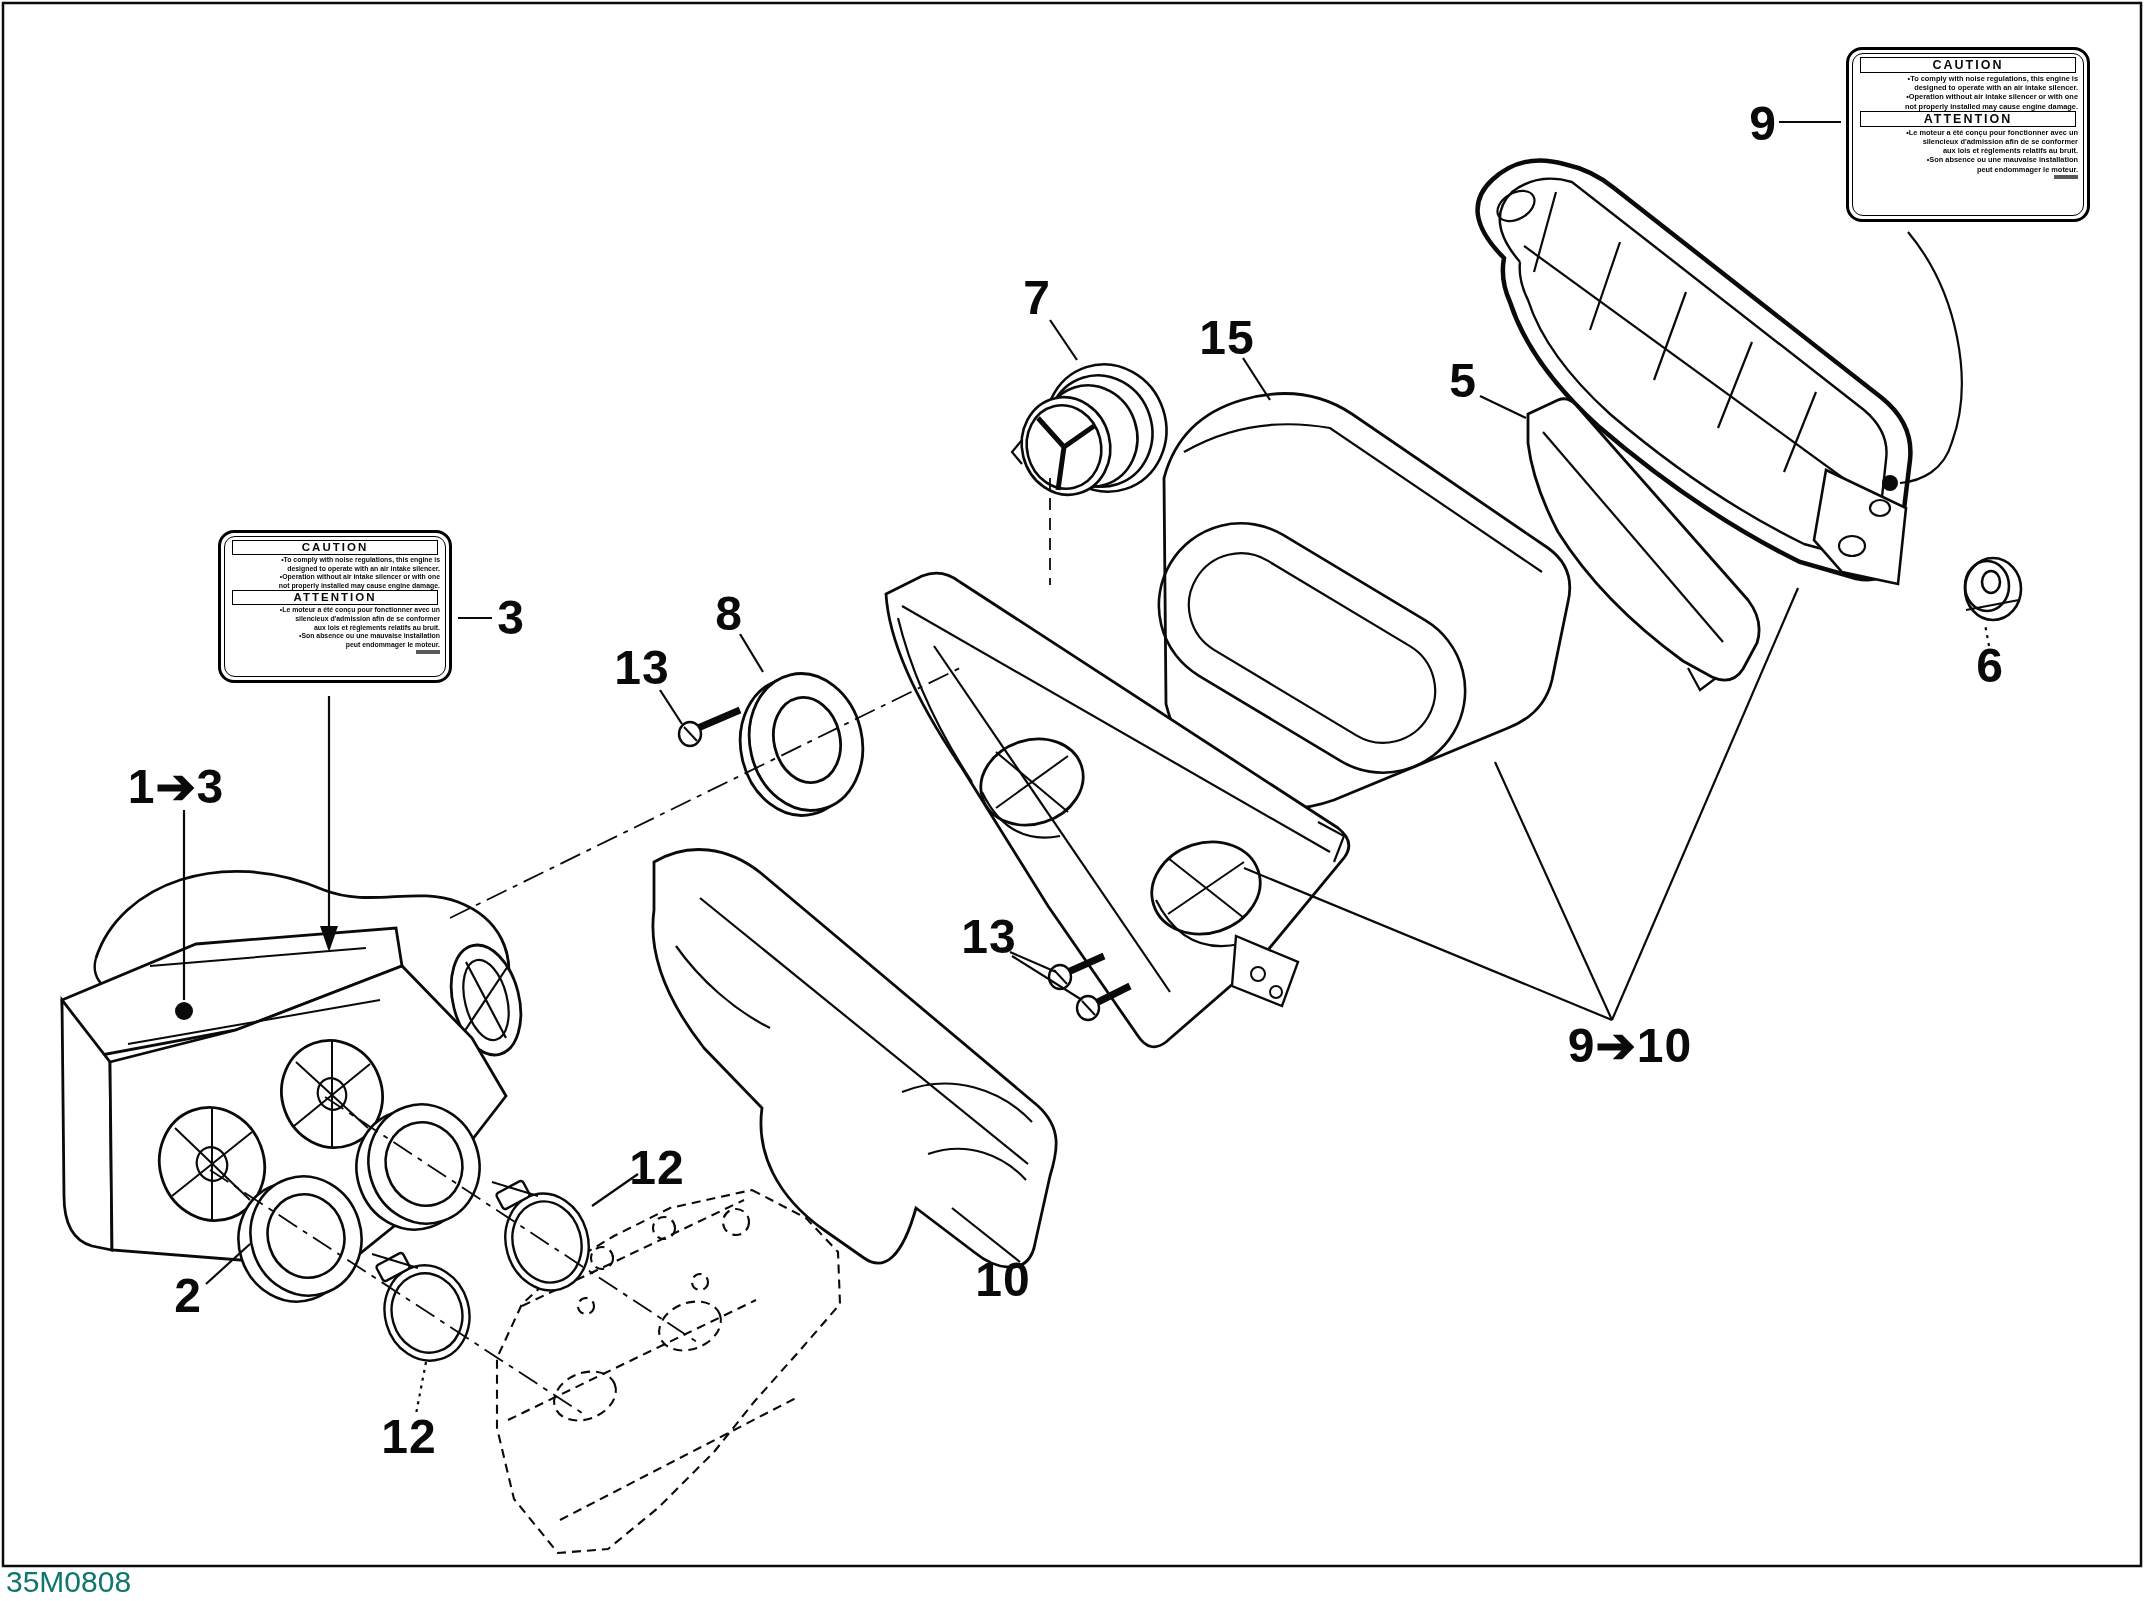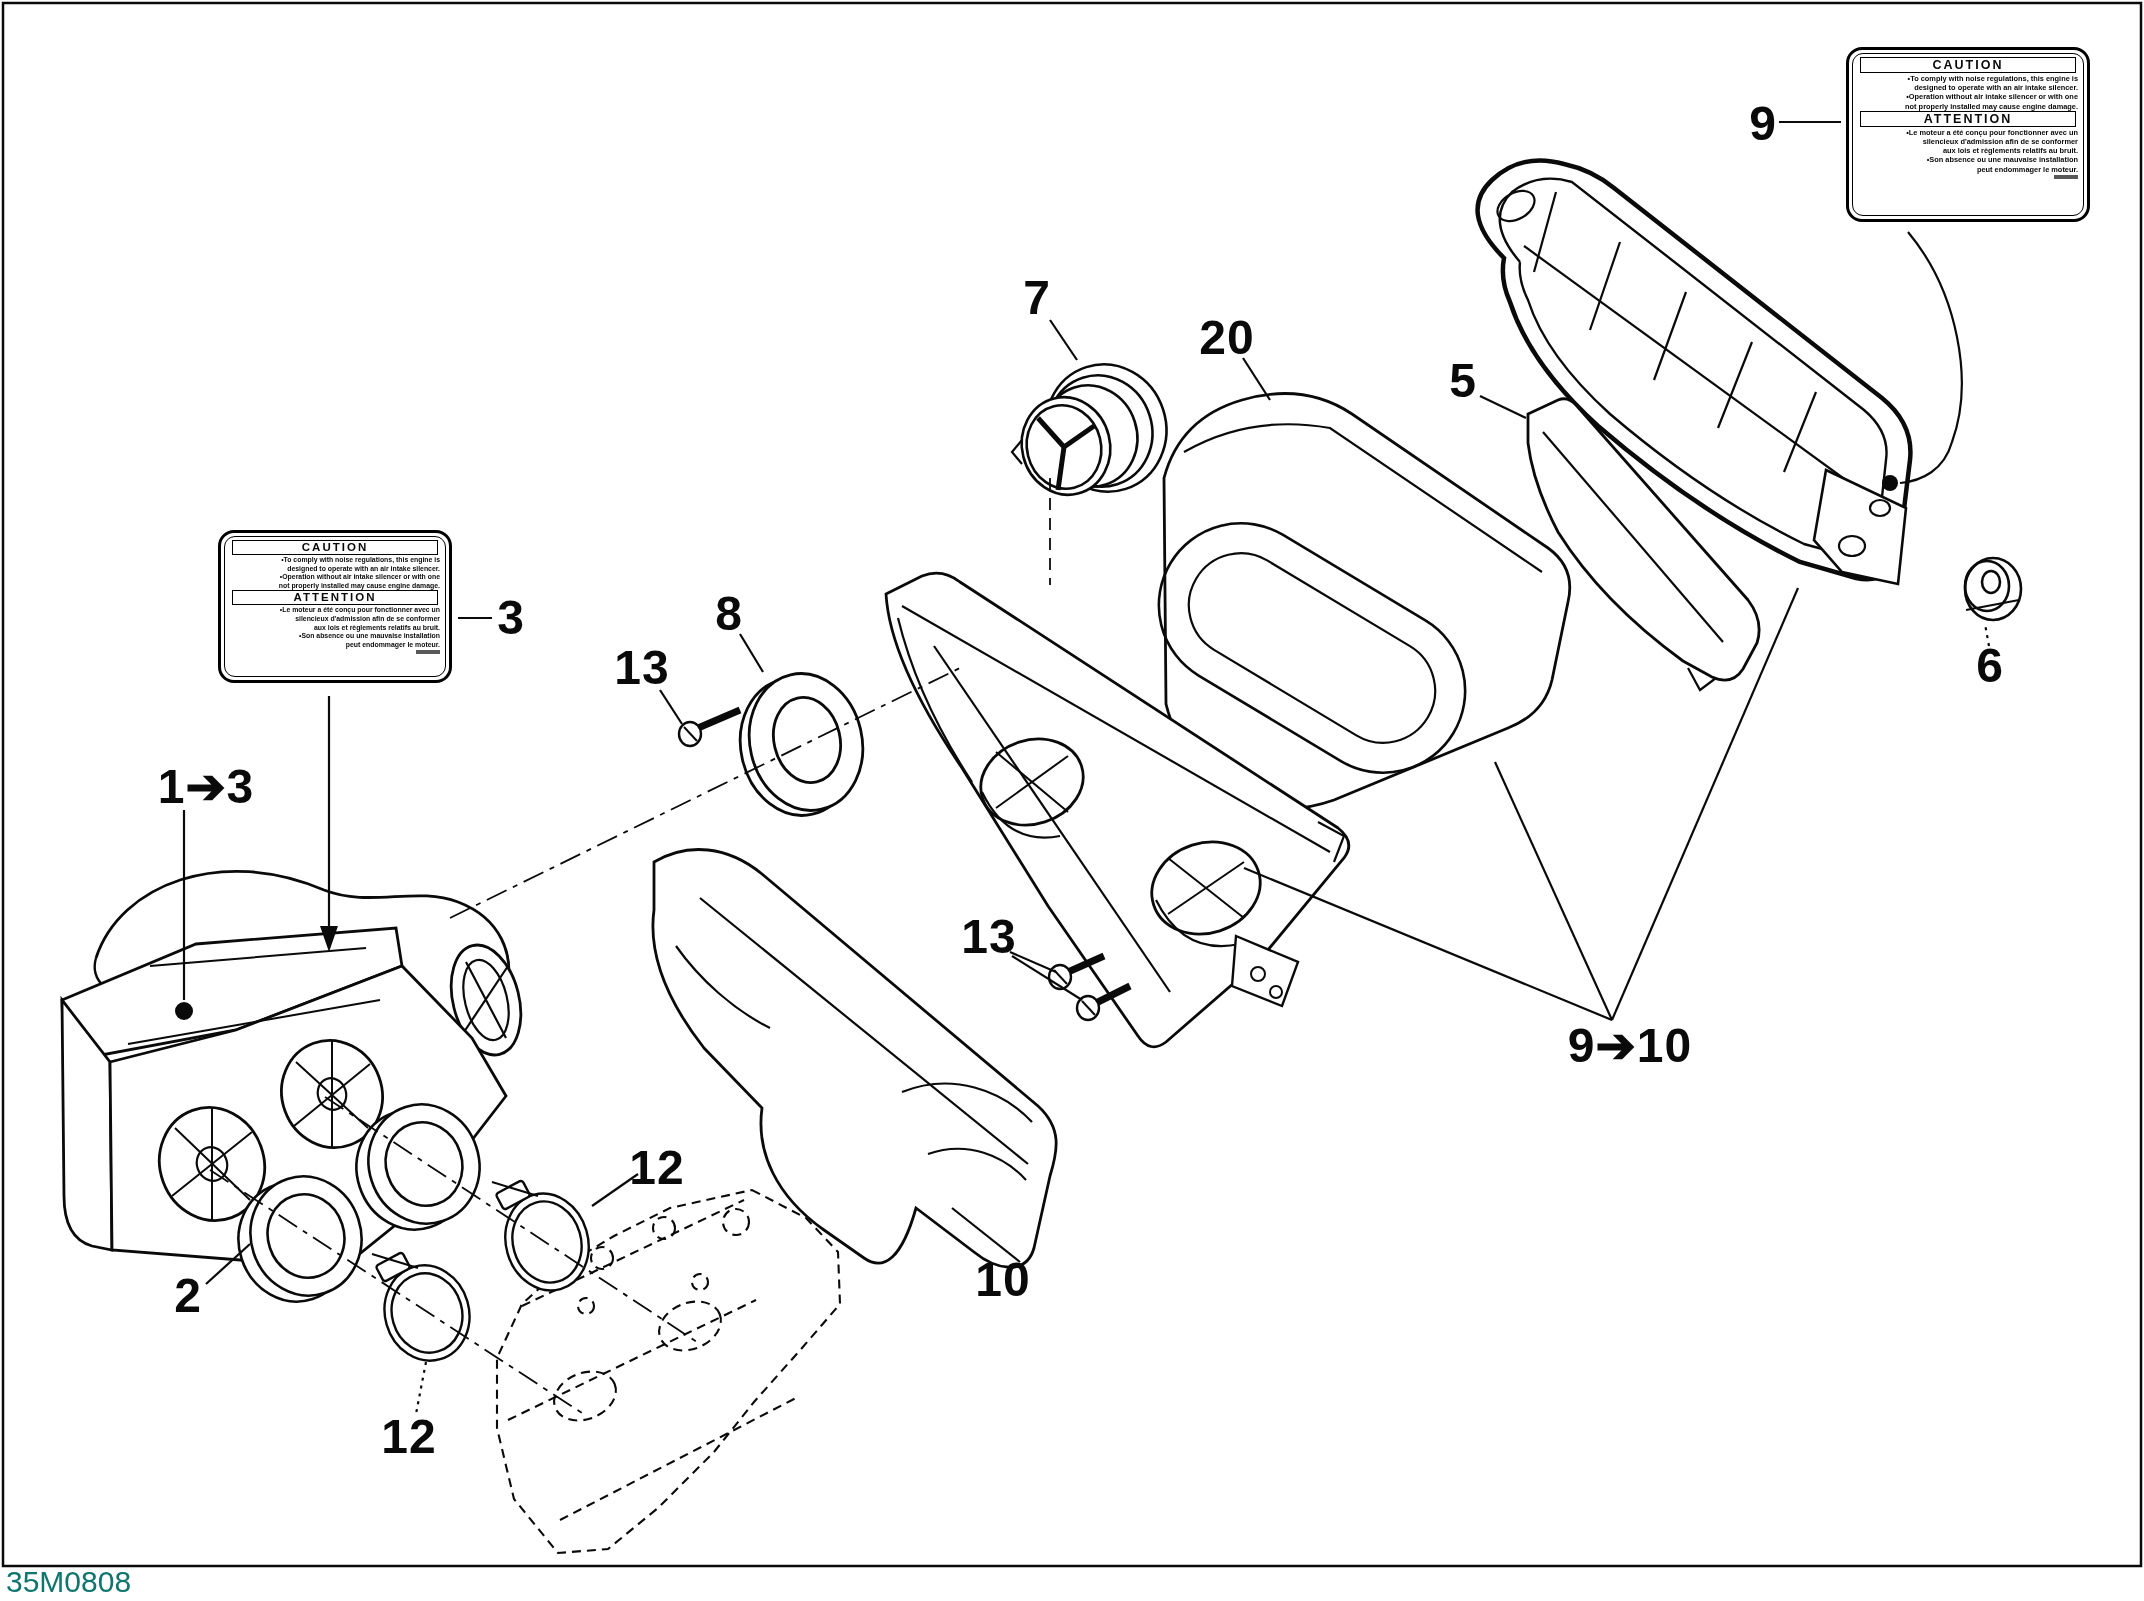--- a/index.html
+++ b/index.html
@@ -198,27 +198,27 @@
       <path d="M206 1284 L250 1244"></path>
       <path d="M638 1174 L592 1206"></path>
       <path d="M426 1362 L416 1414" stroke-dasharray="3 5"></path>
       <path d="M1020 1262 L952 1208"></path>
       <path d="M1989 646 L1985 624" stroke-dasharray="3 5"></path>
     </g>
   </svg>
 
   <div class="callout" style="left:1763px;top:124px">9</div>
   <div class="callout" style="left:1037px;top:298px">7</div>
-  <div class="callout" style="left:1227px;top:338px">20</div>
+  <div class="callout" style="left:1227px;top:338px">15</div>
   <div class="callout" style="left:1463px;top:381px">5</div>
   <div class="callout" style="left:511px;top:618px">3</div>
   <div class="callout" style="left:729px;top:614px">8</div>
   <div class="callout" style="left:642px;top:668px">13</div>
   <div class="callout" style="left:1990px;top:666px">6</div>
-  <div class="callout" style="left:206px;top:787px">1➔3</div>
+  <div class="callout" style="left:176px;top:787px">1➔3</div>
   <div class="callout" style="left:989px;top:937px">13</div>
   <div class="callout" style="left:1630px;top:1046px">9➔10</div>
   <div class="callout" style="left:657px;top:1168px">12</div>
   <div class="callout" style="left:1003px;top:1280px">10</div>
   <div class="callout" style="left:188px;top:1296px">2</div>
   <div class="callout" style="left:409px;top:1437px">12</div>
 
   <div class="sticker small" style="left:218px;top:530px;width:234px;height:153px">
     <div class="sticker-inner">
       <div class="sticker-bar">CAUTION</div>

